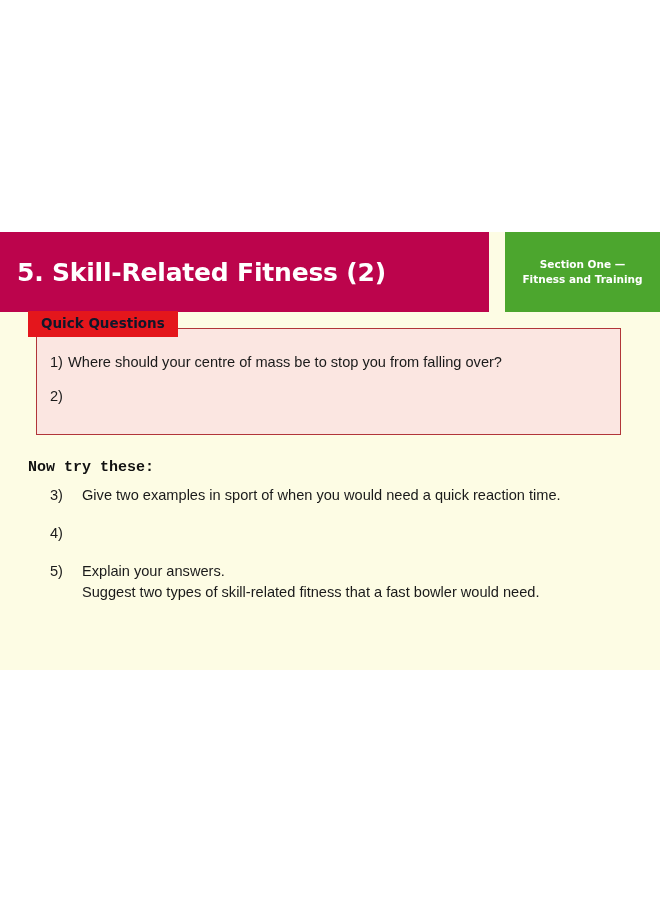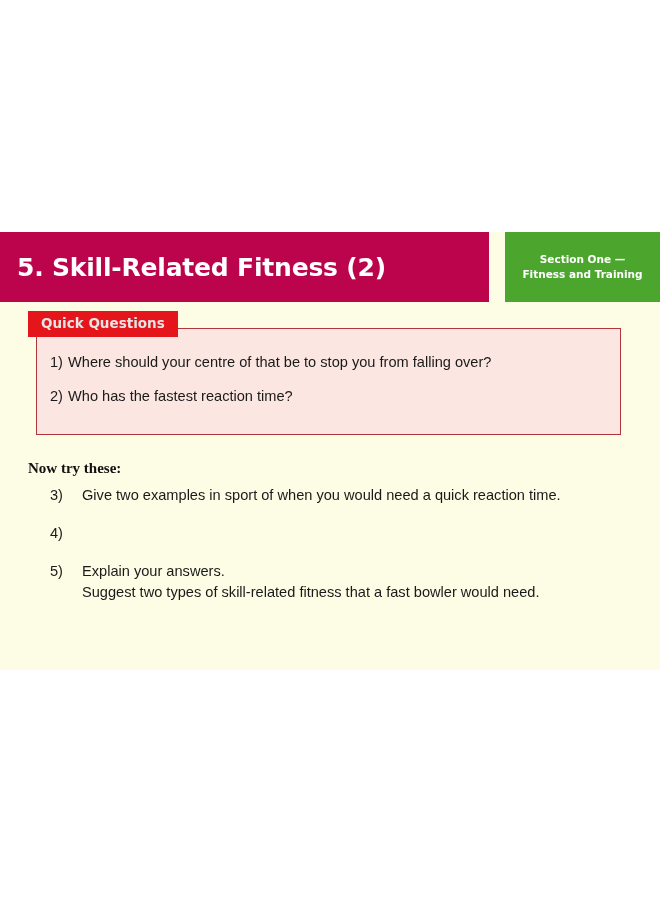--- a/index.html
+++ b/index.html
@@ -24,21 +24,21 @@
     height: 438px;
     background: #fdfce4;
   }
 
   
   .header-banner {
     position: absolute;
     left: 0;
     top: 232px;
     width: 660px;
-    height: 70px;
+    height: 80px;
     display: flex;
     align-items: stretch;
     justify-content: flex-end;
   }
   .header-title-bar {
     flex: 0 0 489px;
     background: #bc044c;
     display: flex;
     align-items: center;
     padding-left: 17px;
@@ -82,21 +82,21 @@
     height: 107px;
     background: #fbe6e1;
     border: 1.5px solid #b13539;
     box-sizing: border-box;
   }
   .qq-tab {
     position: absolute;
     left: 28px;
     top: 311px;
     background: #e4161c;
-    color: #e5e5e5;
+    color: #0f172a;
     font-family: "DejaVu Sans", sans-serif;
     font-size: 13.5px;
     font-weight: bold;
     padding: 5px 13px 6px 13px;
     line-height: 1.1;
     z-index: 3;
   }
   .q-item {
     display: flex;
     align-items: flex-start;
@@ -127,21 +127,21 @@
   }
   .qq-items .q-item + .q-item {
     margin-top: 13px;
   }
 
   
   .nowtry-heading {
     position: absolute;
     left: 28px;
     top: 460px;
-    font-family: Liberation Serif, serif;
+    font-family: Liberation Mono, monospace;
     font-size: 15px;
     font-weight: bold;
     color: #111111;
     line-height: 1.1;
   }
   .nowtry-items {
     position: absolute;
     left: 50px;
     top: 485px;
     width: 600px;
@@ -170,27 +170,26 @@
 </div>
 
 <div class="qq-box"></div>
 
 <div class="qq-tab">Quick Questions</div>
 
 <div class="qq-items">
   <div class="q-item">
     <span class="q-num">1)</span>
     <span class="q-text">
-      <span class="q-line">Where should your centre of that be to stop you from falling over?</span>
+      <span class="q-line">Where should your centre of mass be to stop you from falling over?</span>
     </span>
   </div>
   <div class="q-item">
     <span class="q-num">2)</span>
     <span class="q-text">
-      <span class="q-line">Who has the fastest reaction time?</span>
     </span>
   </div>
 </div>
 
 <div class="nowtry-heading">Now try these:</div>
 
 <div class="nowtry-items">
   <div class="q-item">
     <span class="q-num">3)</span>
     <span class="q-text">

